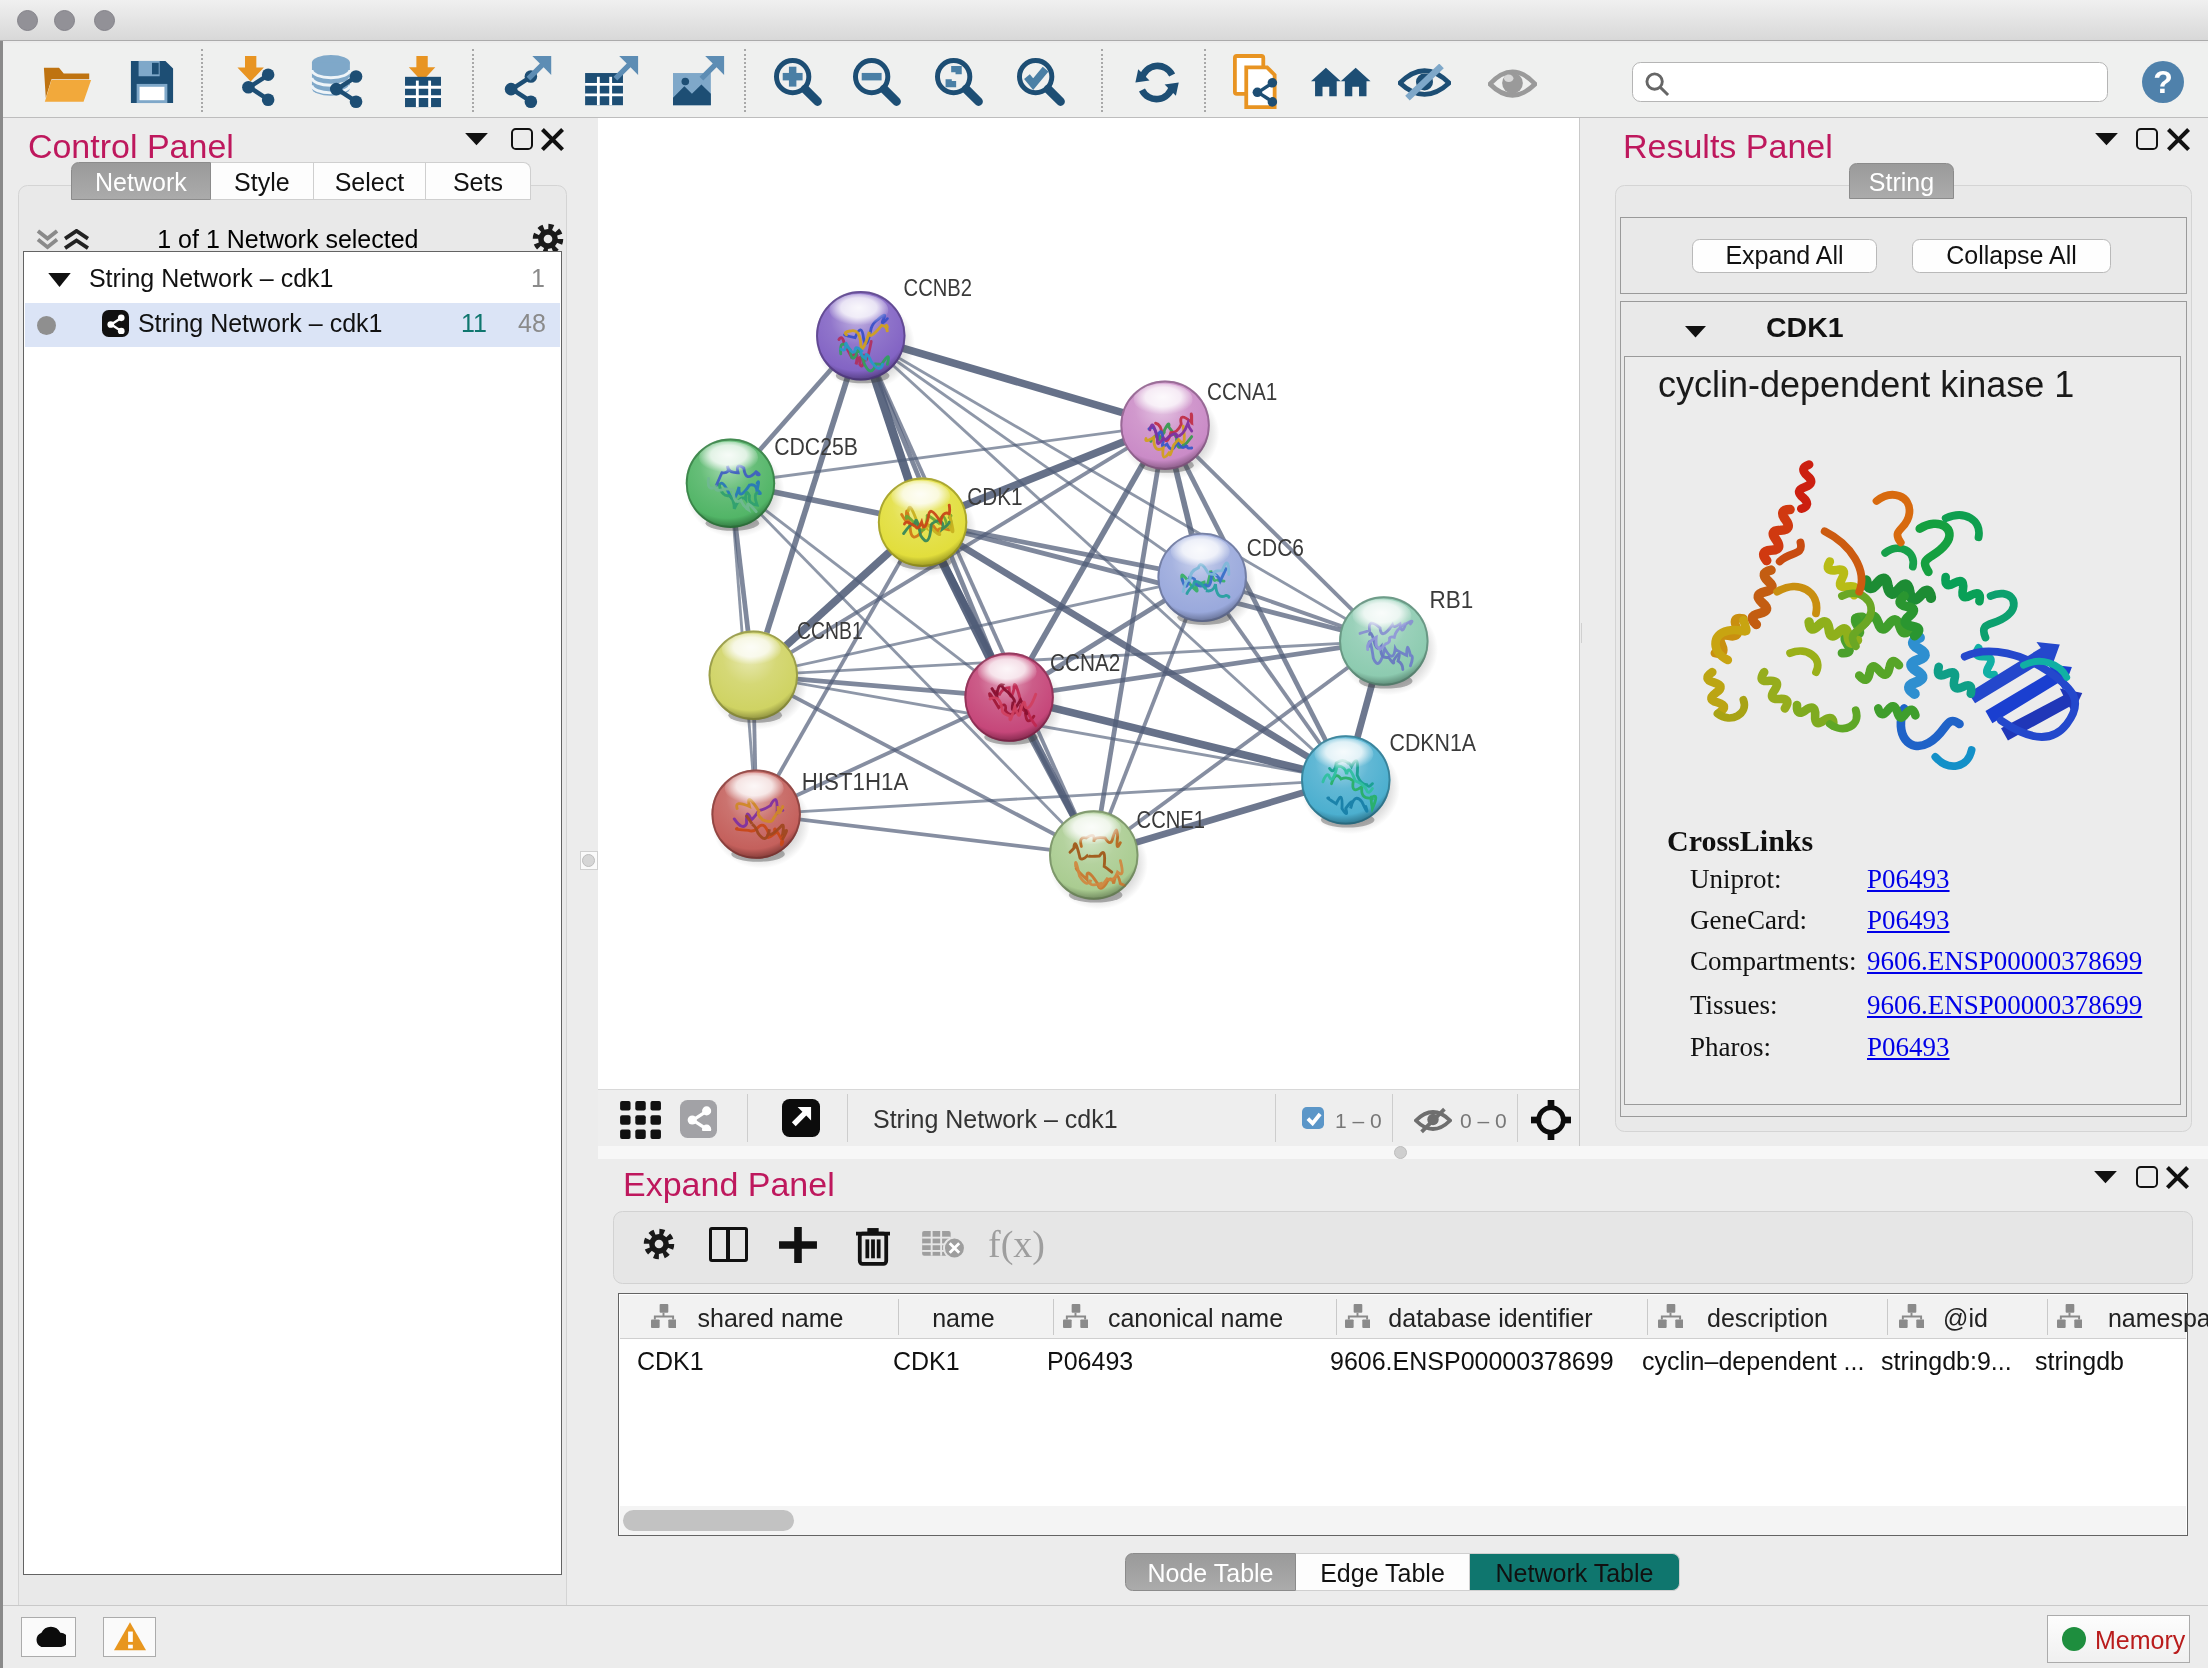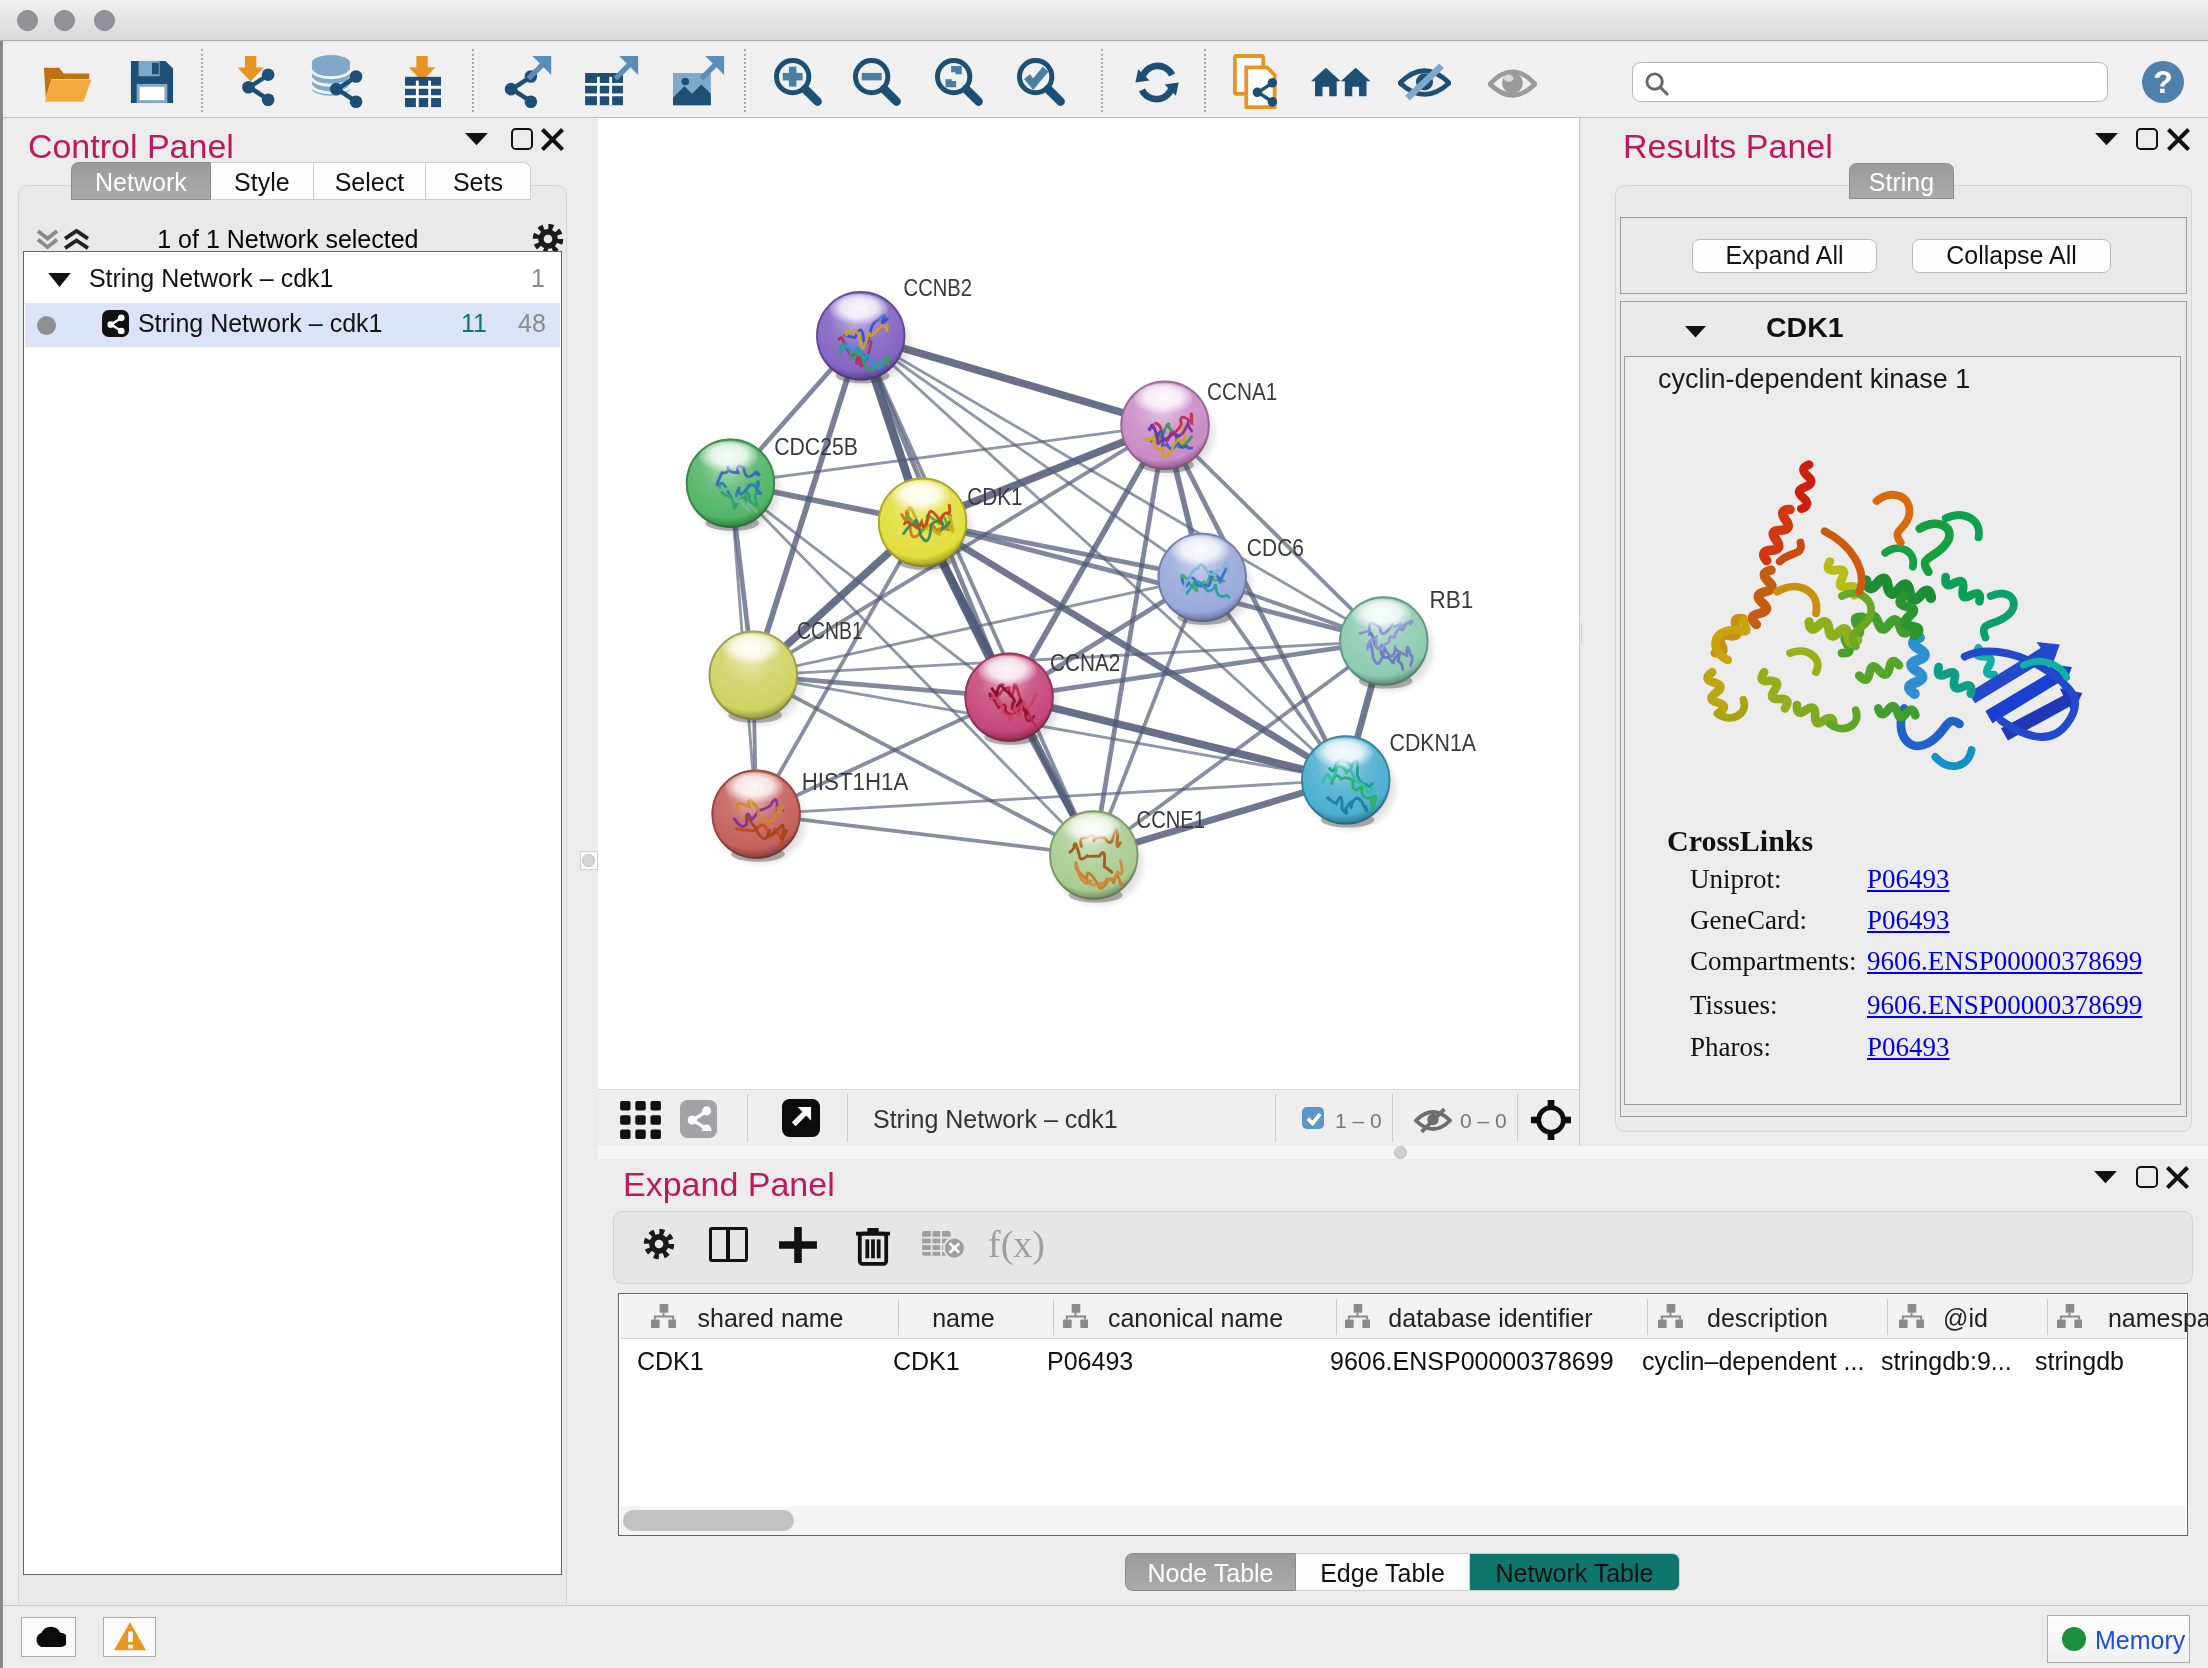--- a/index.html
+++ b/index.html
@@ -580,21 +580,21 @@
     <div class="abs" style="left:110px;top:121px;width:185px;height:34px;background:#fefefe;border:1.9px solid #b9b9b9;border-radius:7.6px;
 font-size:25px;text-align:center;line-height:31px;color:#111">Expand All</div>
     <div class="abs" style="left:330px;top:121px;width:199px;height:34px;background:#fefefe;border:1.9px solid #b9b9b9;border-radius:7.6px;
 font-size:25px;text-align:center;line-height:31px;color:#111">Collapse All</div>
     <div class="abs" style="left:38px;top:183px;width:567px;height:816px;border:1.9px solid #9a9a9a;background:#e9e9e9"></div>
     <svg style="position:absolute;left:103px;top:208px" width="21" height="12.4" viewBox="0 0 22 13">
       <path d="M0,0 L22,0 L11,12 Z" fill="#111"></path>
     </svg>
     <div class="abs" style="left:184px;top:193px;font-size:28.5px;font-weight:700;color:#111">CDK1</div>
     <div class="abs" style="left:42px;top:238px;width:557px;height:749px;border:1.9px solid #9a9a9a;background:#ececec"></div>
-    <div class="abs" style="left:76px;top:246px;font-size:27px;color:#1a1a1a">cyclin-dependent kinase 1</div>
+    <div class="abs" style="left:76px;top:246px;font-size:36px;color:#1a1a1a">cyclin-dependent kinase 1</div>
     <svg style="position:absolute;left:57px;top:314px" width="495" height="380" viewBox="0 0 520 400">
       <g transform="translate(22,18) scale(0.91)">
         <path d="M172,18 Q160,22 170,31 Q180,39 167,44 Q155,48 165,56 Q175,65 163,69" fill="none" stroke="#cc1f10" stroke-width="10" stroke-linecap="round"></path>
         <path d="M150,70 Q136,70 145,82 Q153,93 139,94 Q125,94 134,105 Q142,117 128,117 Q114,118 123,129" fill="none" stroke="#d03910" stroke-width="11" stroke-linecap="round"></path>
         <path d="M138,130 C150,118 166,124 162,108" fill="none" stroke="#c84b10" stroke-width="9" stroke-linecap="round"></path>
         <path d="M128,140 Q114,143 125,153 Q135,162 121,165 Q107,168 118,178 Q129,187 115,190 Q100,193 111,203" fill="none" stroke="#c35d12" stroke-width="11" stroke-linecap="round"></path>
         <path d="M96,196 Q82,193 88,206 Q93,219 79,216 Q65,213 71,226 Q77,239 63,236" fill="none" stroke="#c98f10" stroke-width="10" stroke-linecap="round"></path>
         <path d="M78,244 C60,236 58,214 78,210 S104,220 96,198" fill="none" stroke="#c8a411" stroke-width="10" stroke-linecap="round"></path>
         <path d="M60,258 Q48,266 62,270 Q76,274 64,282 Q53,290 66,293 Q80,297 68,305" fill="none" stroke="#bca513" stroke-width="10" stroke-linecap="round"></path>
         <path d="M66,306 C82,318 102,306 96,290" fill="none" stroke="#a8a315" stroke-width="9" stroke-linecap="round"></path>
@@ -784,15 +784,15 @@
       <path d="M10,22 A8,8 0 0,1 10,7 A11,11 0 0,1 30,7 A7,7 0 0,1 31,22 Z" fill="#0c0c0c"></path>
     </svg>
     <div class="abs" style="left:103px;top:10.5px;width:53px;height:40px;background:#fafafa;border:1.9px solid #ababab"></div>
     <svg style="position:absolute;left:114px;top:16px" width="32" height="28.5" viewBox="0 0 34 30">
       <path d="M17,0 L34,30 L0,30 Z" fill="#e8961e"></path>
       <rect x="15" y="10" width="5" height="11" fill="#fff"></rect>
       <rect x="15" y="24" width="5" height="4" fill="#fff"></rect>
     </svg>
     <div class="abs" style="left:2047px;top:8.6px;width:143px;height:48px;background:linear-gradient(#fdfdfd,#f0f0f0);border:1.9px solid #ababab"></div>
     <div class="abs" style="left:2062px;top:21px;width:24px;height:24px;border-radius:50%;background:#1e8e3e"></div>
-    <div class="abs" style="left:2095px;top:20px;font-size:25px;color:#1d4ed8">Memory</div>
+    <div class="abs" style="left:2095px;top:20px;font-size:25px;color:#b91c1c">Memory</div>
   </div>
 <div class="abs" style="left:0;top:41px;width:2.9px;height:1627px;background:#8a8a8a"></div>
 
 </body></html>

